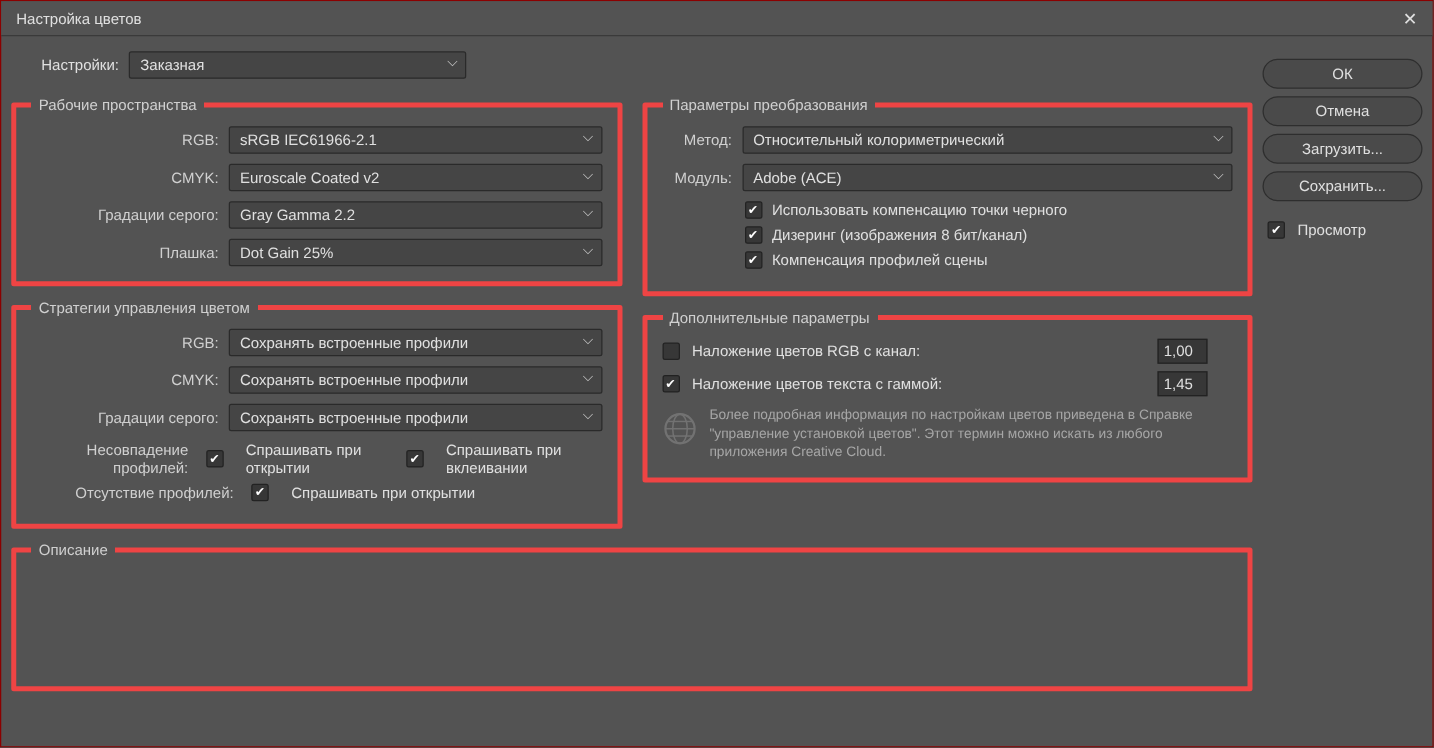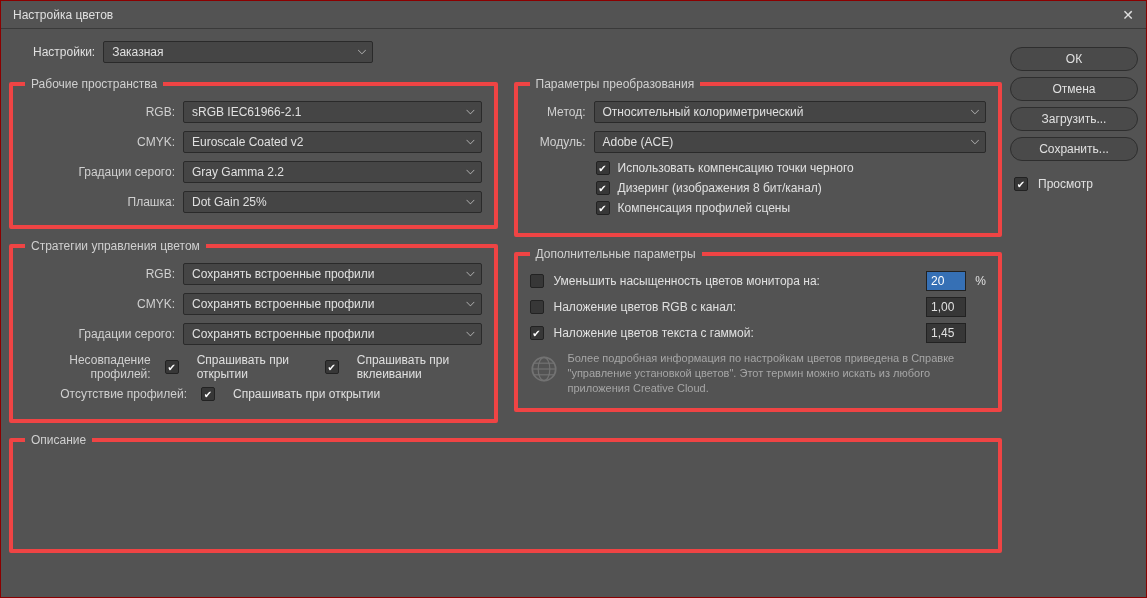--- a/index.html
+++ b/index.html
@@ -313,30 +313,20 @@
               <span class="checkbox checked"></span>
               <span class="check-label">Компенсация профилей сцены</span>
             </div>
           </fieldset>
 
           <fieldset>
             <legend>Дополнительные параметры</legend>
             <div class="adv-row">
               <div class="adv-left">
                 <span class="checkbox"></span>
-                <span class="check-label">Уменьшить насыщенность цветов монитора на:</span>
-              </div>
-              <div>
-                <input class="input-num sel" value="20" style="">
-                <span class="suffix">%</span>
-              </div>
-            </div>
-            <div class="adv-row">
-              <div class="adv-left">
-                <span class="checkbox"></span>
                 <span class="check-label">Наложение цветов RGB с канал:</span>
               </div>
               <div>
                 <input class="input-num" value="1,00" style="">
                 <span class="suffix" style="visibility:hidden">%</span>
               </div>
             </div>
             <div class="adv-row">
               <div class="adv-left">
                 <span class="checkbox checked"></span>

